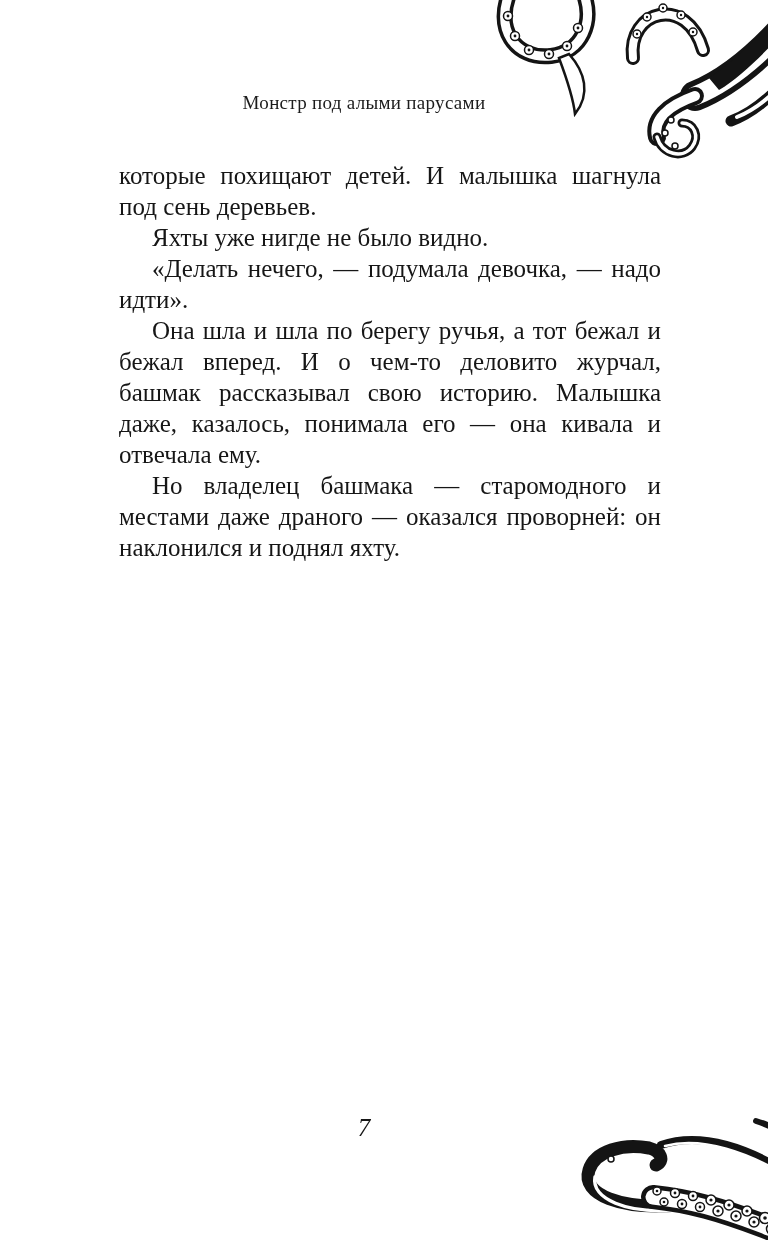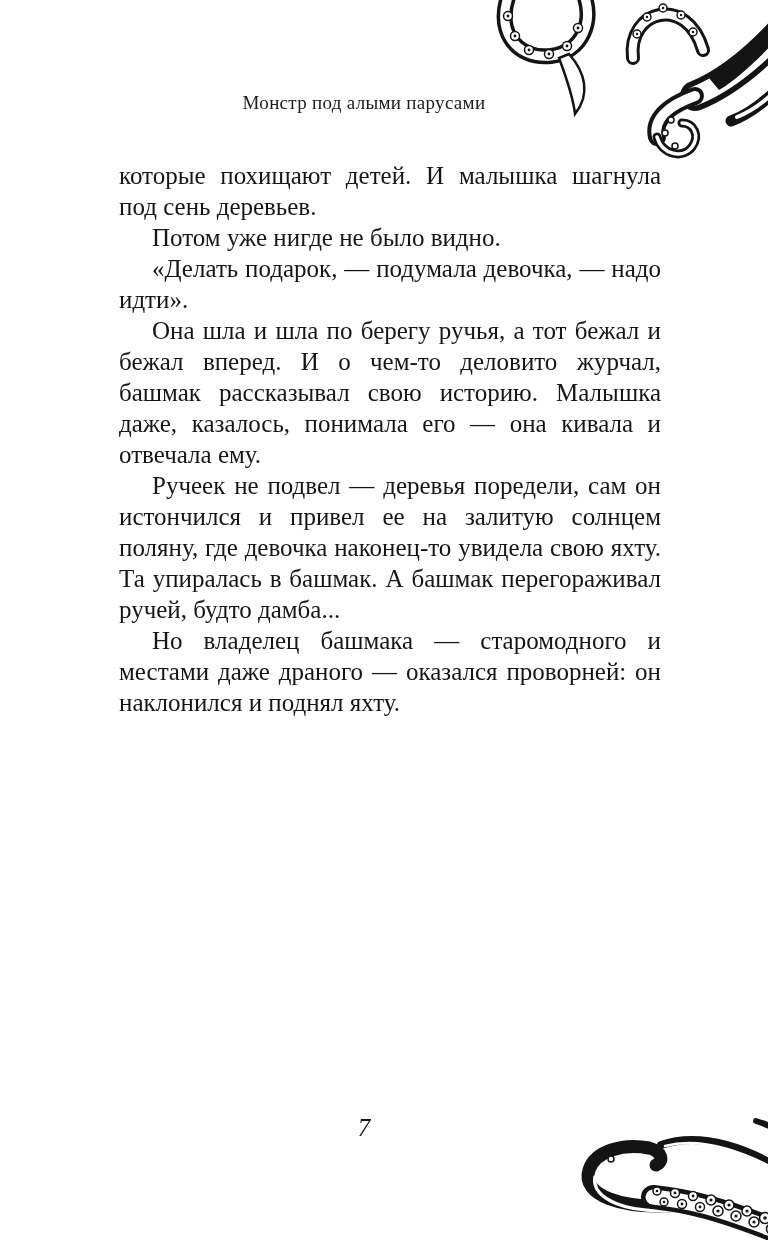--- a/index.html
+++ b/index.html
@@ -130,24 +130,23 @@
         <circle cx="200" cy="15" r="1.2"></circle>
           <circle cx="212" cy="32" r="1.2"></circle>
       </g>
     </svg>
   </div>
 
   <div class="running-head">Монстр под алыми парусами</div>
 
   <div class="body-text">
       <p class="">которые похищают детей. И малышка шагнула под сень деревьев.</p>
-      <p class="indent">Потом уже нигде не было видно.</p>
-      <p class="indent">«Делать подарок, — подумала девочка, — надо идти».</p>
+      <p class="indent">Яхты уже нигде не было видно.</p>
+      <p class="indent">«Делать нечего, — подумала девочка, — надо идти».</p>
       <p class="indent">Она шла и шла по берегу ручья, а тот бежал и бежал вперед. И о чем-то деловито журчал, башмак рассказывал свою историю. Малышка даже, казалось, понимала его — она кивала и отвечала ему.</p>
-      <p class="indent">Ручеек не подвел — деревья поредели, сам он истончился и привел ее на залитую солнцем поляну, где девочка наконец-то увидела свою яхту. Та упиралась в башмак. А башмак перегораживал ручей, будто дамба...</p>
       <p class="indent">Но владелец башмака — старомодного и местами даже драного — оказался проворней: он наклонился и поднял яхту.</p>
     </div>
 
   <div class="page-number">7</div>
 
   <div class="deco-bottom">
     <svg viewBox="0 0 230 125" width="230" height="125" aria-hidden="true">
       <g fill="none" stroke-linecap="round">
 
         <path d="M100,30 C140,16 190,33 232,62" stroke="#141414" stroke-width="8"></path>

